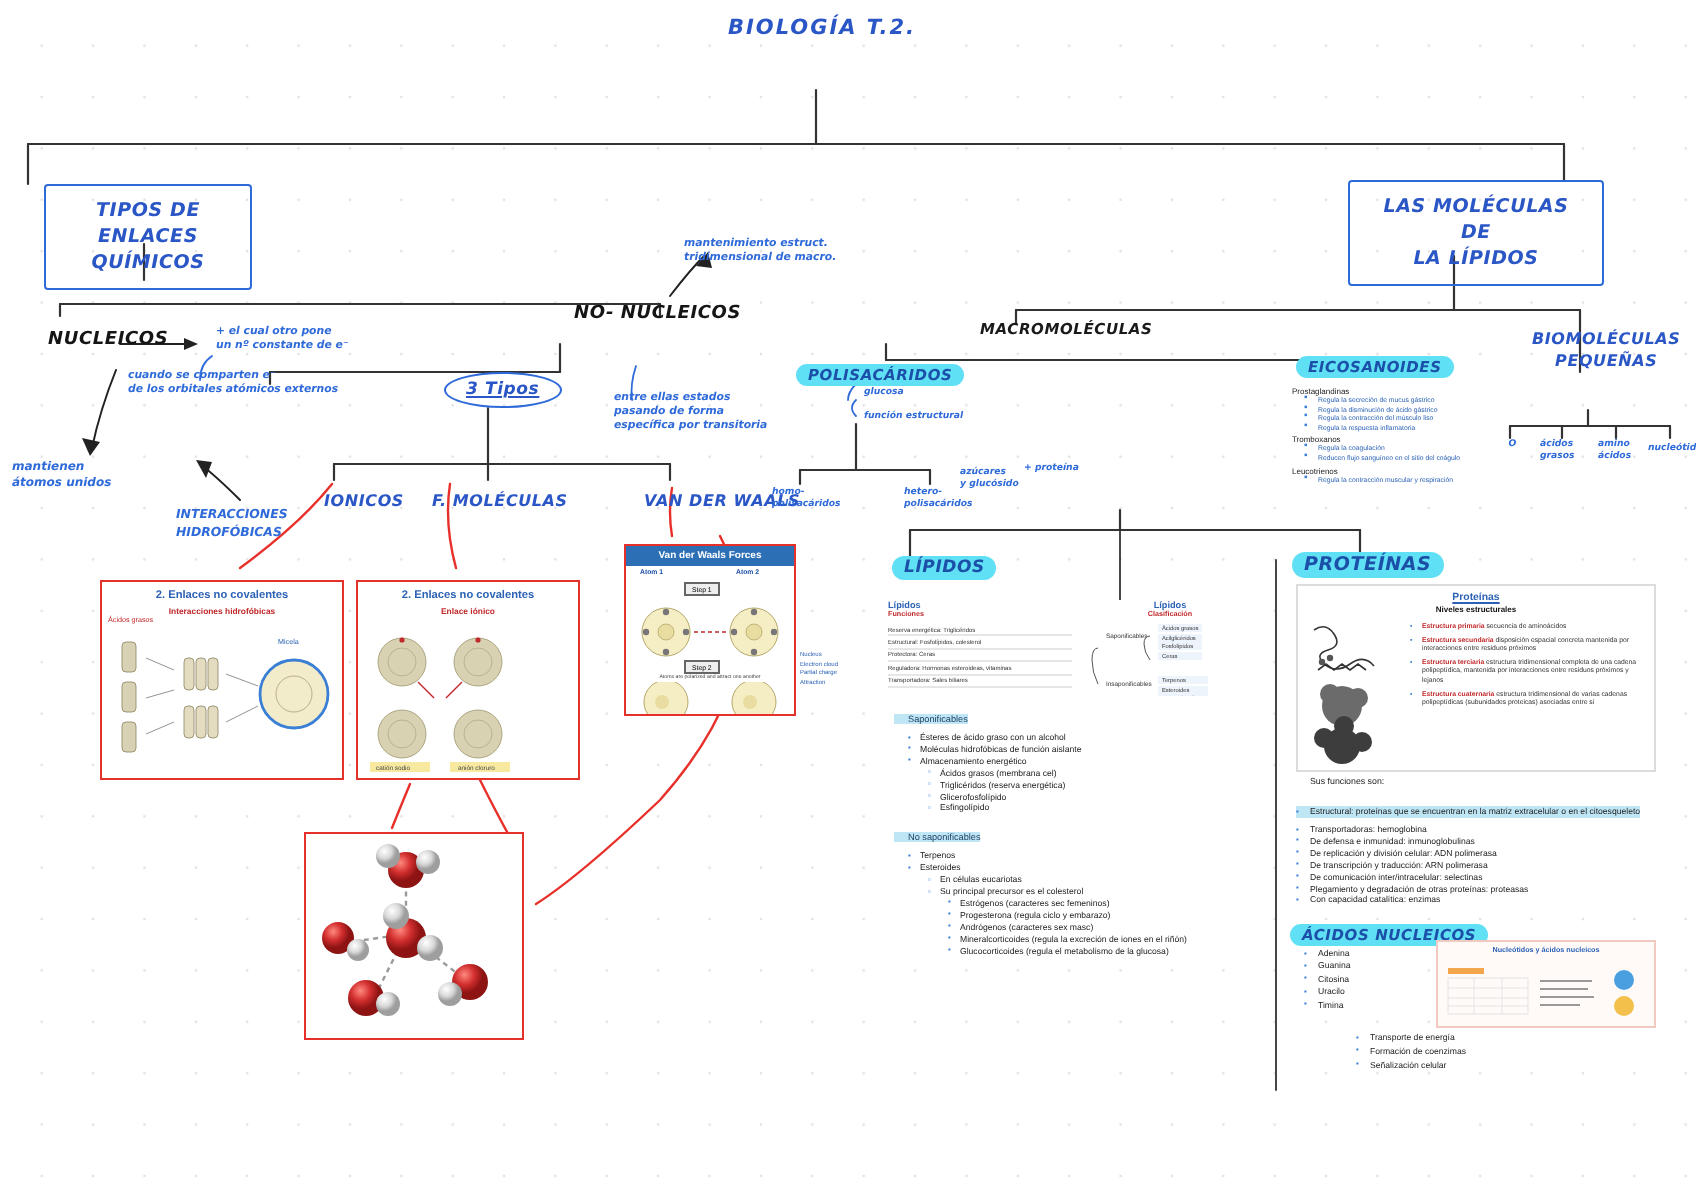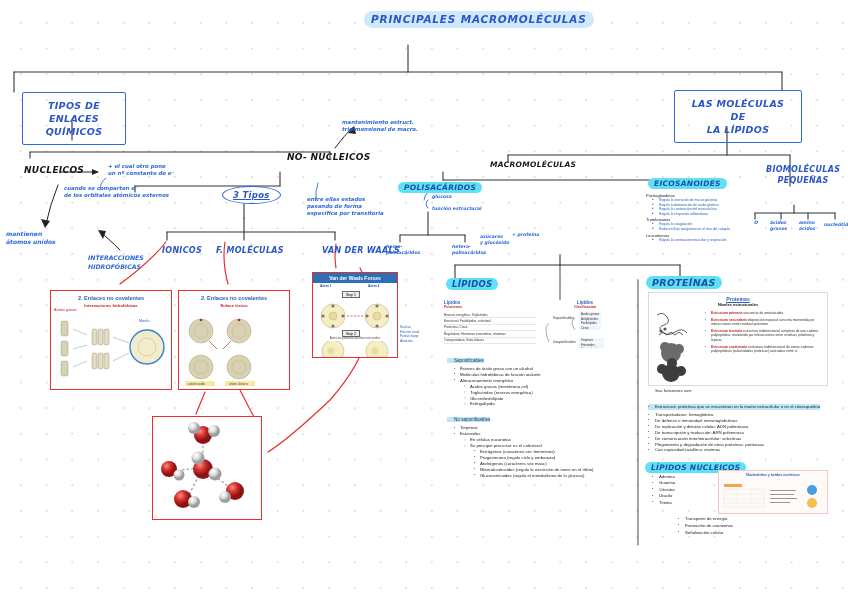--- a/index.html
+++ b/index.html
@@ -145,21 +145,21 @@
     <path d="M166 242 Q150 262 120 284"></path>
     <path d="M225 242 Q222 262 228 284"></path>
     <path d="M336 244 Q334 256 336 268"></path>
     <path d="M360 268 Q392 330 330 400 Q290 438 268 452"></path>
     <path d="M205 392 Q200 404 196 414"></path>
     <path d="M240 390 Q250 410 258 424"></path>
   </g>
 </svg>
 
 <div class="node hw hw-blue titlebox" style="left:364px;top:8px;">
-  <div class="hl-title" style="margin-top:3px;letter-spacing:.8px;">PRINCIPALES  MACROMOLÉCULAS</div>
+  <div style="letter-spacing:1px;">BIOLOGÍA  T.2.</div>
 </div>
 
 <div class="node boxed hw" style="left:22px;top:92px;width:84px;white-space:pre-line;">TIPOS DE ENLACES
 QUÍMICOS</div>
 
 <div class="node hw hw-dark branch-lbl-dk" style="left:24px;top:165px;">NUCLEICOS</div>
 <div class="node tiny-note" style="left:108px;top:163px;">+ el cual otro pone
 un nº constante de e⁻</div>
 <div class="node tiny-note" style="left:64px;top:185px;">cuando se comparten e⁻
 de los orbitales atómicos externos</div>
@@ -204,21 +204,21 @@
 polisacáridos</div>
 <div class="node micro" style="left:452px;top:244px;">hetero-
 polisacáridos</div>
 <div class="node micro" style="left:480px;top:234px;">azúcares
 y glucósido</div>
 <div class="node micro" style="left:512px;top:232px;">+ proteína</div>
 
 <div class="node hw hl-cyan" style="left:648px;top:178px;font-size:7.5px;">EICOSANOIDES</div>
 <div class="node hw hl-cyan" style="left:446px;top:278px;font-size:8.5px;">LÍPIDOS</div>
 <div class="node hw hl-cyan" style="left:646px;top:276px;font-size:9.5px;">PROTEÍNAS</div>
-<div class="node hw hl-cyan" style="left:645px;top:462px;font-size:7.5px;">LÍPIDOS NUCLEICOS</div>
+<div class="node hw hl-cyan" style="left:645px;top:462px;font-size:7.5px;">ÁCIDOS NUCLEICOS</div>
 
 <div class="panel" style="left:642px;top:192px;width:112px;">
   <div id="eico-list">
       <div style="font-size: 4px; color: rgb(34, 34, 34); font-weight: 400; margin: 1px 0px 0px 4px;">Prostaglandinas</div>
       <ul class="ul" style="margin-left: 10px;">
         <li class="lvl3" style="font-size: 3.4px; line-height: 4.6px; color: rgb(43, 98, 181);">Regula la secreción de mucus gástrico</li>
         <li class="lvl3" style="font-size: 3.4px; line-height: 4.6px; color: rgb(43, 98, 181);">Regula la disminución de ácido gástrico</li>
         <li class="lvl3" style="font-size: 3.4px; line-height: 4.6px; color: rgb(43, 98, 181);">Regula la contracción del músculo liso</li>
         <li class="lvl3" style="font-size: 3.4px; line-height: 4.6px; color: rgb(43, 98, 181);">Regula la respuesta inflamatoria</li>
       </ul>

